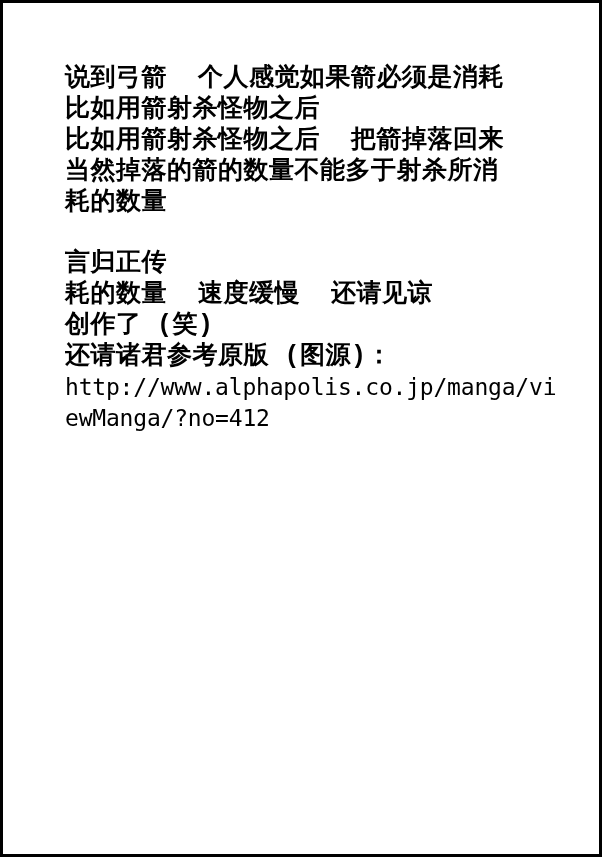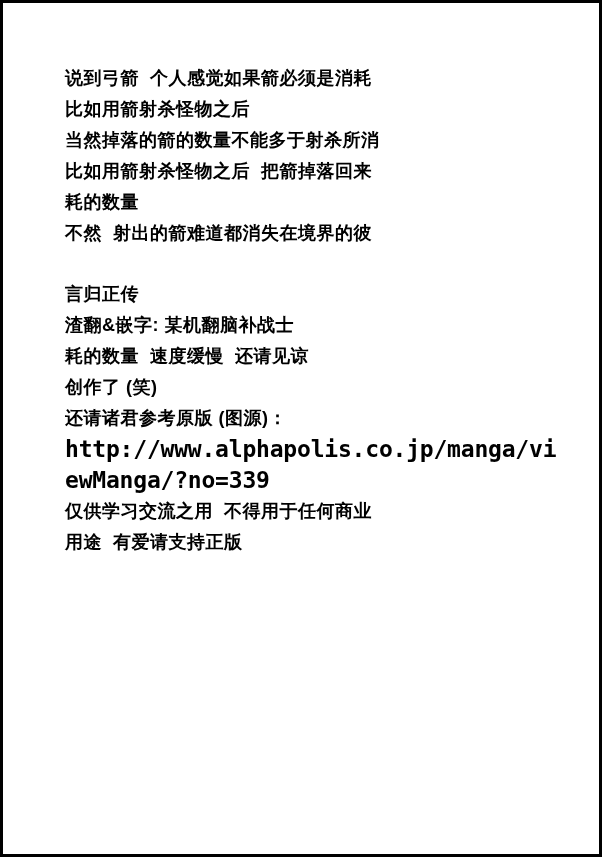--- a/index.html
+++ b/index.html
@@ -26,68 +26,62 @@
     left: 62px;
     top: 60px;
     width: 500px;
   }
   .para {
     margin: 0;
     padding: 0;
   }
   .line {
     display: block;
-    font-size: 18px;
+    font-size: 25px;
     line-height: 31px;
     color: #000000;
     font-weight: 700;
     letter-spacing: 0.5px;
     white-space: pre;
-    font-family: Liberation Sans, sans-serif;
+    font-family: Liberation Mono, monospace;
   }
   .line.url {
     font-family: "DejaVu Sans Mono", monospace;
-    font-weight: 700;
+    font-weight: 400;
     font-size: 23px;
     letter-spacing: -0.2px;
   }
   .gap {
     display: block;
     height: 30px;
   }
 </style>
 </head>
 <body>
 
 <div class="page">
   <div class="note-block">
 
     <div class="para">
       <span class="line">说到弓箭  个人感觉如果箭必须是消耗</span>
       <span class="line">比如用箭射杀怪物之后</span>
+      <span class="line">比如用箭射杀怪物之后  把箭掉落回来</span>
       <span class="line">当然掉落的箭的数量不能多于射杀所消</span>
-      <span class="line">比如用箭射杀怪物之后  把箭掉落回来</span>
       <span class="line">耗的数量</span>
-      <span class="line">不然  射出的箭难道都消失在境界的彼</span>
     </div>
 
     <span class="gap"></span>
 
     <div class="para">
       <span class="line">言归正传</span>
-      <span class="line">渣翻&amp;嵌字: 某机翻脑补战士</span>
       <span class="line">耗的数量  速度缓慢  还请见谅</span>
       <span class="line">创作了 (笑)</span>
       <span class="line">还请诸君参考原版 (图源)：</span>
     </div>
 
     <div class="para">
       <span class="line url">http://www.alphapolis.co.jp/manga/vi</span>
-      <span class="line url">ewManga/?no=339</span>
+      <span class="line url">ewManga/?no=412</span>
     </div>
 
-    <div class="para">
-      <span class="line">仅供学习交流之用  不得用于任何商业</span>
-      <span class="line">用途  有爱请支持正版</span>
-    </div>
 
   </div>
 </div>
 
 </body></html>

